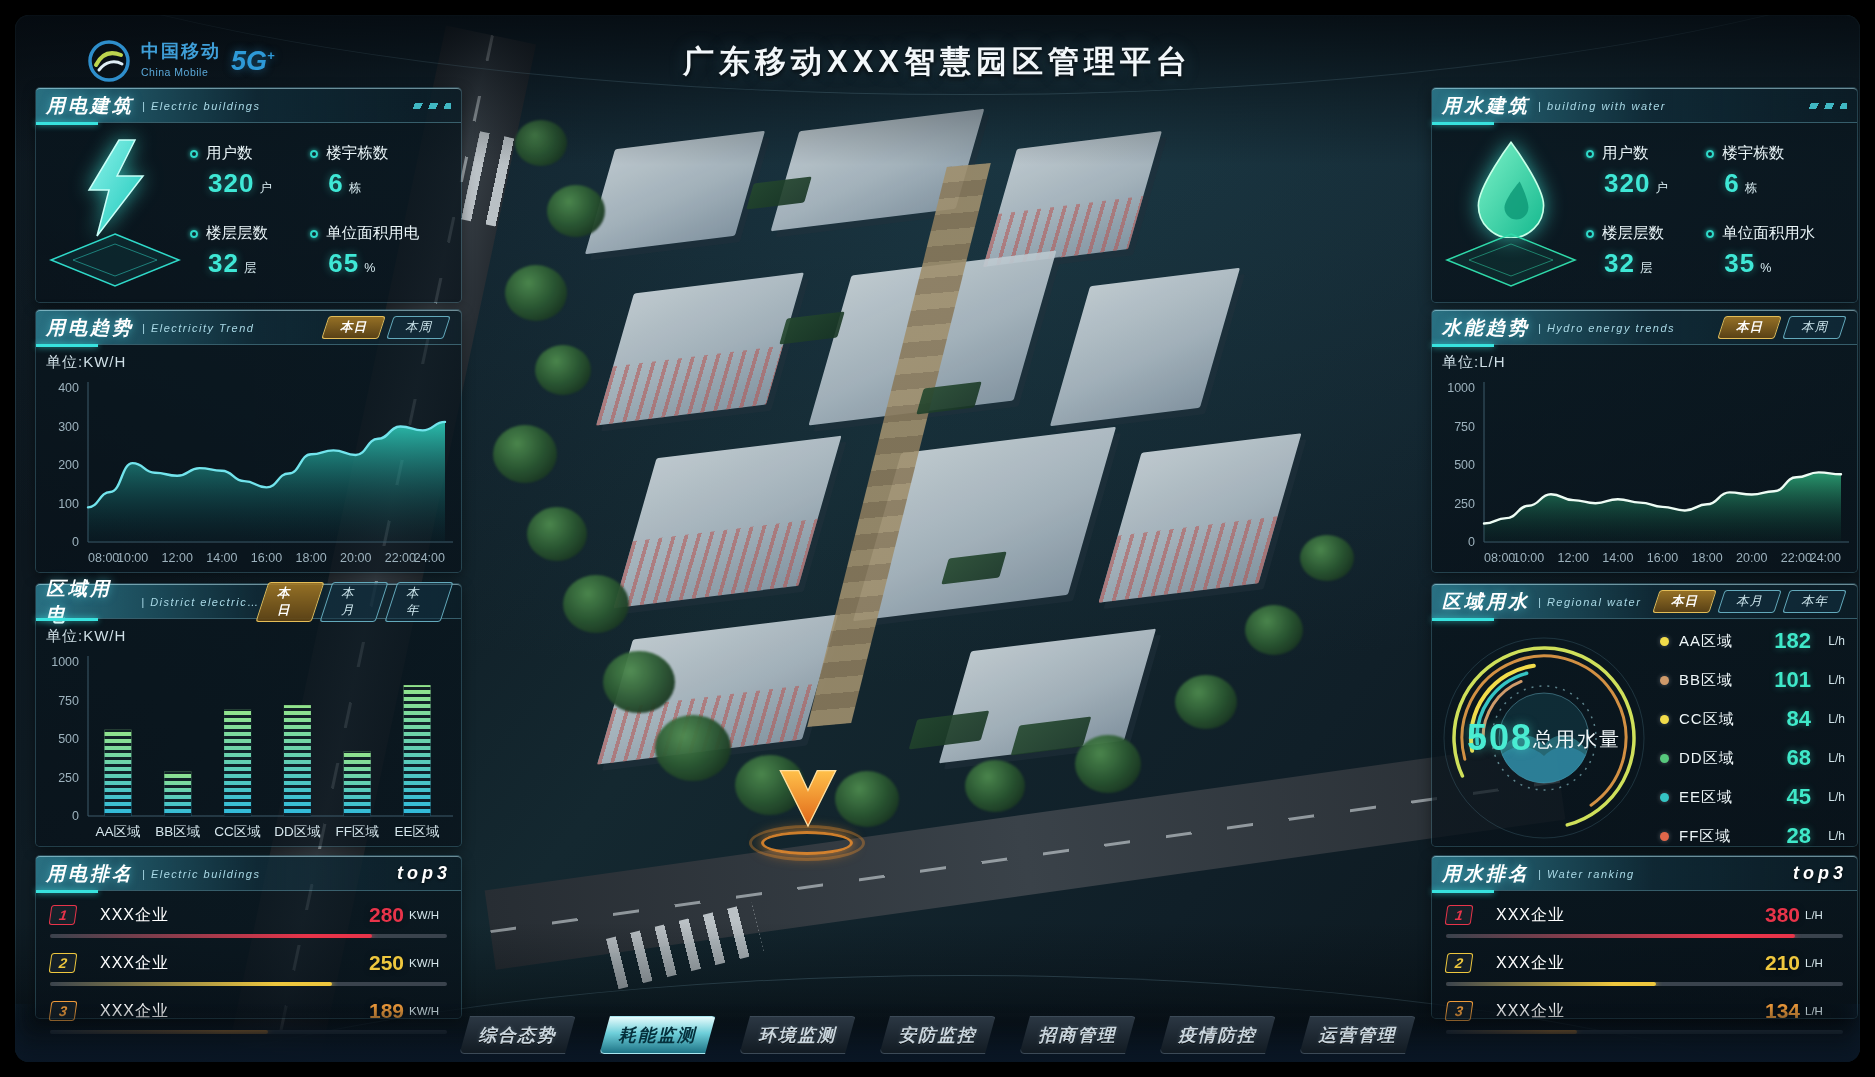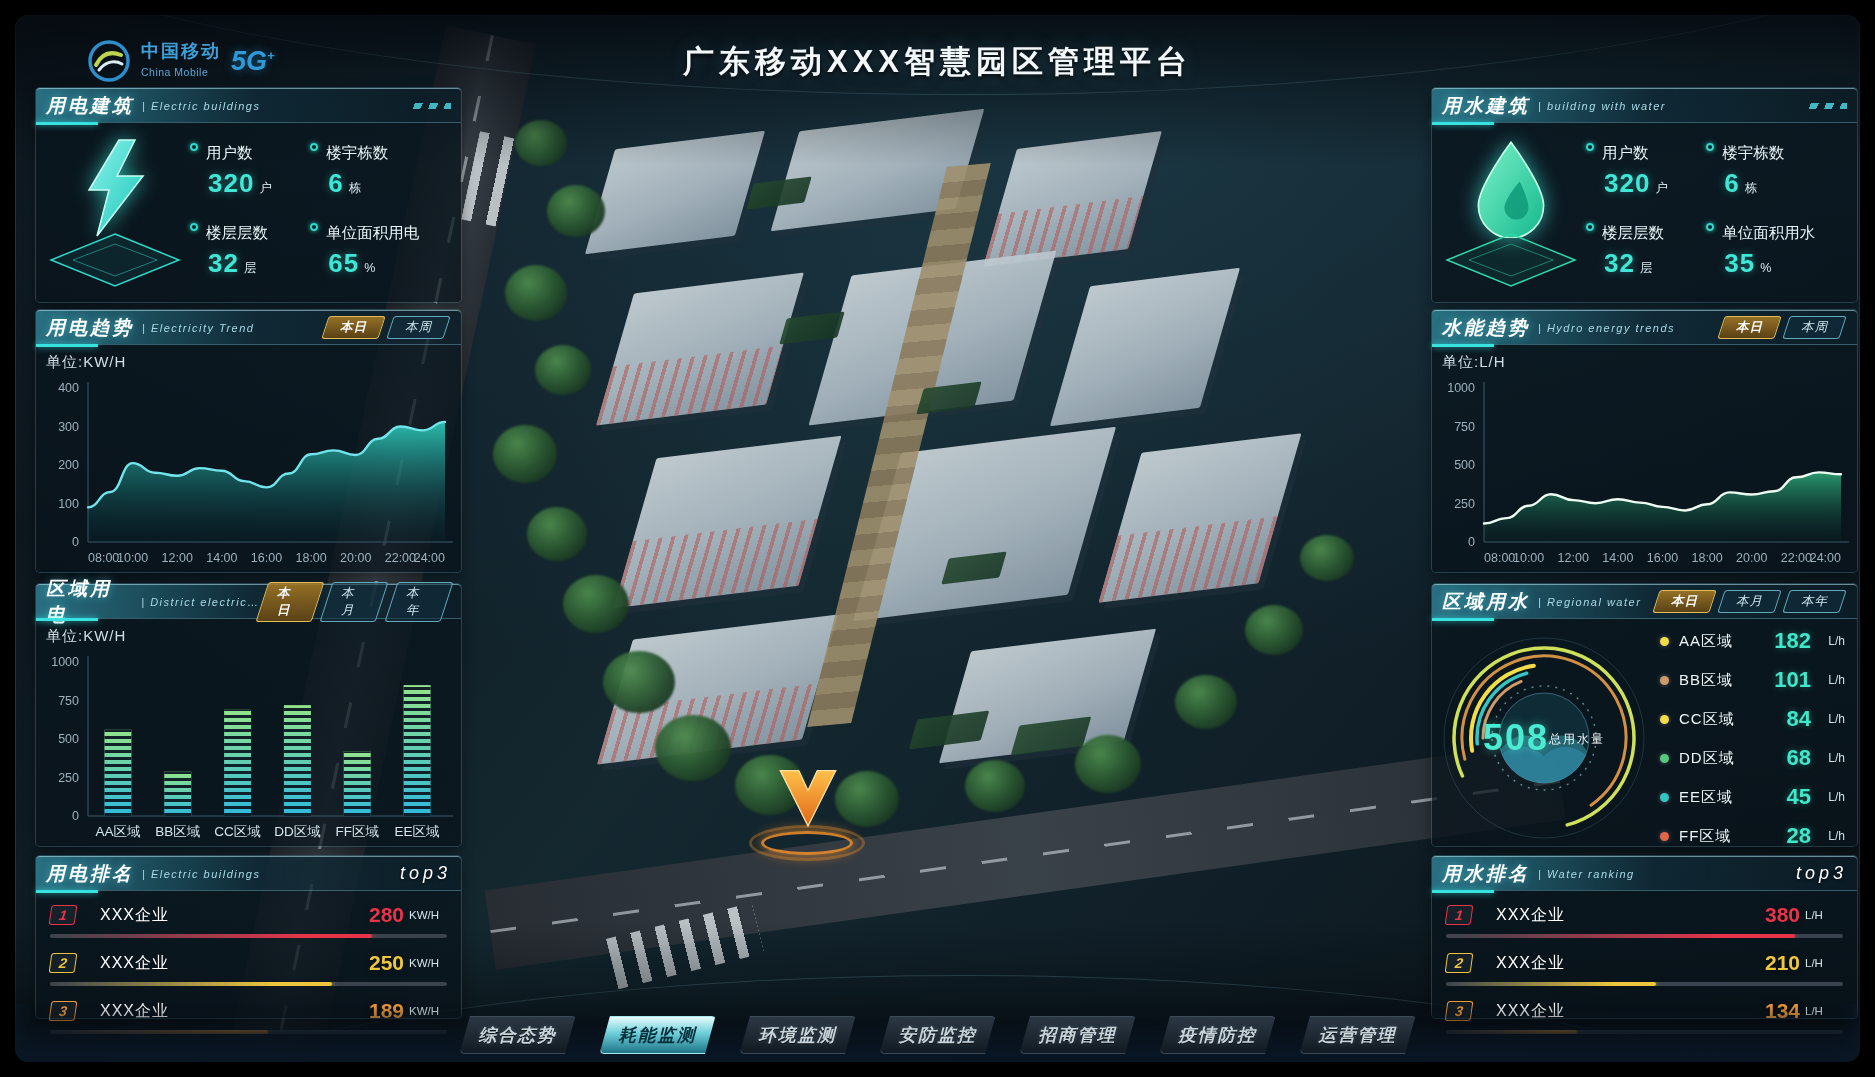--- a/index.html
+++ b/index.html
@@ -56,51 +56,51 @@
     border-top:1px solid rgba(185,232,242,.55);border-radius:4px 4px 0 0}
   .ph::after{content:"";position:absolute;left:0;bottom:-3px;height:3px;width:62px;background:#38e2de;
     box-shadow:0 0 6px rgba(56,226,222,.8)}
   .ph::before{content:"";position:absolute;left:0;right:0;bottom:-1px;height:1px;background:rgba(120,200,220,.4)}
   .pt{font-size:19px;font-weight:bold;font-style:italic;color:#fff;letter-spacing:3px;
     text-shadow:0 0 8px rgba(90,220,235,.55)}
   .ps{font-size:11px;font-style:italic;color:#a9d9e6;margin-left:8px;letter-spacing:1.5px;white-space:nowrap;
     overflow:hidden;text-overflow:ellipsis}
   .dashes{margin-left:auto;width:44px;height:6px;flex:none;
     background:repeating-linear-gradient(-65deg,#49d2de 0 7px,transparent 7px 14px);opacity:.85}
-  .top3{margin-left:auto;font-size:18px;font-weight:normal;font-style:italic;color:#fff;letter-spacing:4px;
+  .top3{margin-left:auto;font-size:18px;font-weight:bold;font-style:italic;color:#fff;letter-spacing:4px;
     text-shadow:0 1px 3px rgba(0,0,0,.7)}
   .tabs{margin-left:auto;display:flex;gap:8px;margin-right:4px}
   .tab{display:block;transform:skewX(-18deg);border:1px solid #63a9bb;border-radius:3px;
     background:rgba(18,48,64,.55);padding:2px 14px;cursor:pointer}
   .tab b{display:block;transform:skewX(18deg);font-size:12.5px;font-weight:normal;color:#cfe8ef;letter-spacing:1px}
   .tab.active{border-color:#e3bd58;background:linear-gradient(180deg,rgba(163,120,36,.9),rgba(96,68,20,.92))}
   .tab.active b{color:#fff;font-weight:bold}
   
   .bld-body{display:flex;align-items:center;padding:14px 8px 10px 4px}
   .icon-wrap{width:150px;flex:none;text-align:center;position:relative;height:150px}
   .icon-wrap .glyph{filter:drop-shadow(0 0 10px rgba(62,230,214,.65))}
   .stats{flex:1;display:grid;grid-template-columns:1fr 1.25fr;row-gap:24px;column-gap:6px}
-  .sl{display:flex;gap:8px;font-size:15.5px;color:#eaf5f8;white-space:nowrap}
+  .sl{display:flex;align-items:center;gap:8px;font-size:15.5px;color:#eaf5f8;white-space:nowrap}
   .dot{width:8px;height:8px;flex:none;border-radius:50%;border:2px solid #2fd9c9;background:rgba(20,60,70,.4);
     box-shadow:0 0 5px rgba(47,217,201,.8)}
   .sv{margin:4px 0 0 18px}
   .sv b{font-size:26px;color:#3fe8d6;letter-spacing:1px;text-shadow:0 0 8px rgba(63,232,214,.45)}
   .sv .su{font-size:12.5px;color:#d5e9ee;margin-left:5px}
   
   .unit-label{font-size:15px;color:#cfdfe6;margin:9px 0 0 10px;letter-spacing:1px}
   .chart{margin:2px 4px 0 4px;height:196px;position:relative}
   svg text.tick{font-size:12.5px;fill:#9db2bd;font-family:"Liberation Sans","DejaVu Sans",sans-serif}
   svg text.cat{font-size:13.5px;fill:#d6e6ec;font-family:"Liberation Sans","DejaVu Sans",sans-serif}
   
   .rw-body{display:flex;padding:8px 10px 6px 6px;align-items:center}
   .gauge{position:relative;width:212px;height:212px;flex:none}
   .gauge-center{position:absolute;left:0;top:0;width:212px;height:212px;display:flex;flex-direction:row;
     align-items:center;justify-content:center;pointer-events:none}
   .gauge-center b{font-size:36px;color:#49ecd2;letter-spacing:2px;text-shadow:0 0 10px rgba(73,236,210,.5)}
-  .gauge-center span{font-size:12px;color:#f2f8fa;margin-top:4px;letter-spacing:2px}
+  .gauge-center span{font-size:20px;color:#f2f8fa;margin-top:4px;letter-spacing:2px}
   .legend{flex:1;padding:2px 2px 0 10px}
   .lg-row{display:flex;align-items:center;margin:0 0 13px 0}
   .lg-dot{width:9px;height:9px;border-radius:50%;flex:none;margin-right:10px;box-shadow:0 0 5px rgba(255,255,255,.3)}
   .lg-name{font-size:15px;color:#eef6f8;width:78px;letter-spacing:1px}
   .lg-val{font-size:22px;font-weight:bold;color:#3fe8c9;margin-left:auto;text-shadow:0 0 7px rgba(63,232,201,.4)}
   .lg-unit{font-size:12px;color:#cfe2e8;width:34px;text-align:right}
   
   .rank-row{margin:13px 14px 0 14px}
   .rline{display:flex;align-items:center}
   .badge{display:inline-block;width:26px;height:20px;line-height:18px;text-align:center;flex:none;

